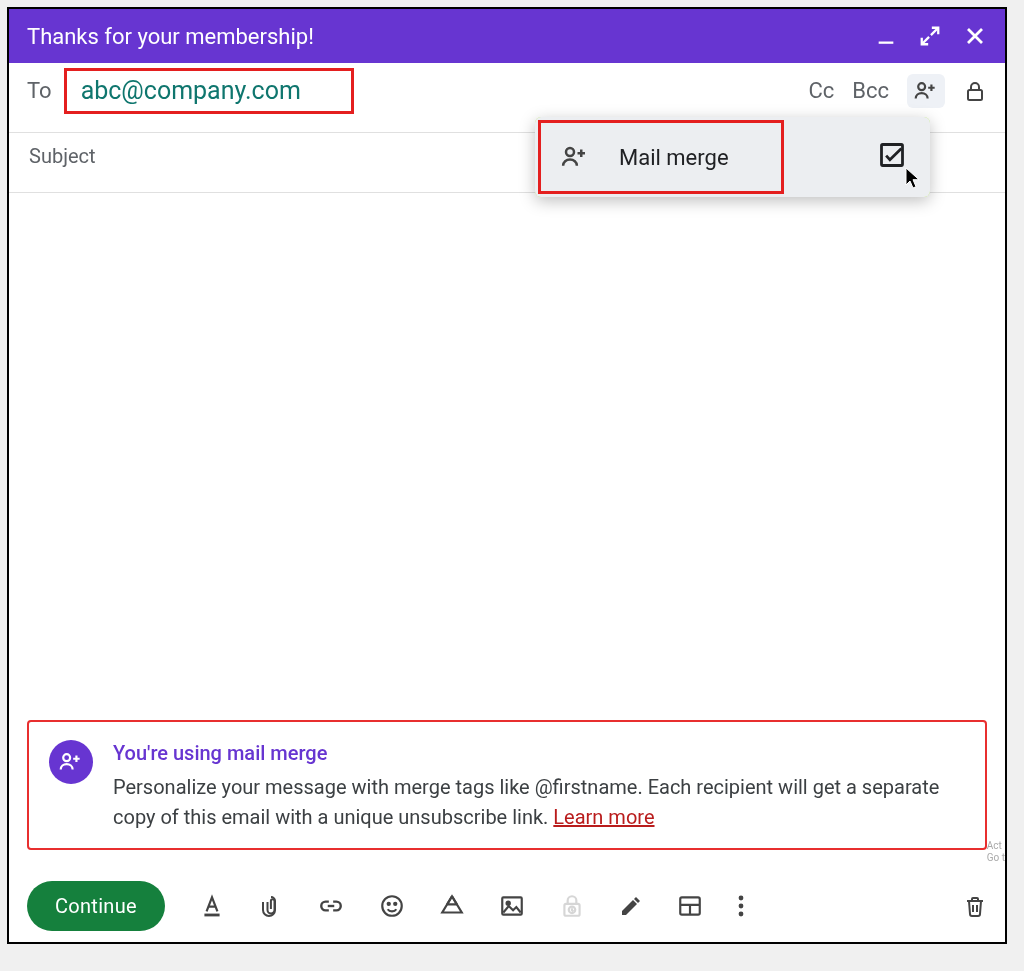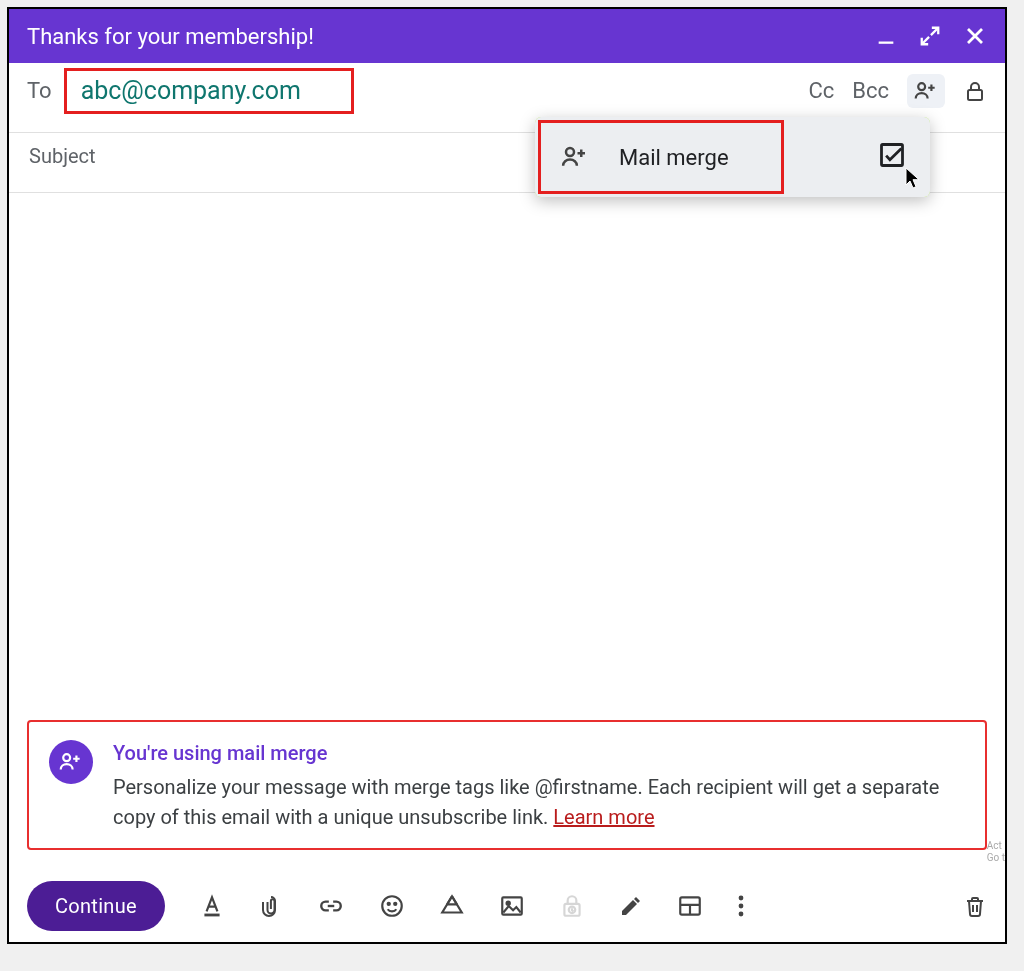--- a/index.html
+++ b/index.html
@@ -179,21 +179,21 @@
   .banner-link { color: #b91c1c; text-decoration: underline; cursor: pointer; }
   
   .toolbar {
     height: 72px;
     display: flex;
     align-items: center;
     padding: 0 18px;
     gap: 34px;
   }
   .continue-btn {
-    background: #4c1d95;
+    background: #15803d;
     color: #fff;
     border: none;
     border-radius: 30px;
     height: 50px;
     padding: 0 28px;
     font-size: 20px;
     font-family: inherit;
     cursor: pointer;
     letter-spacing: 0.3px;
   }

